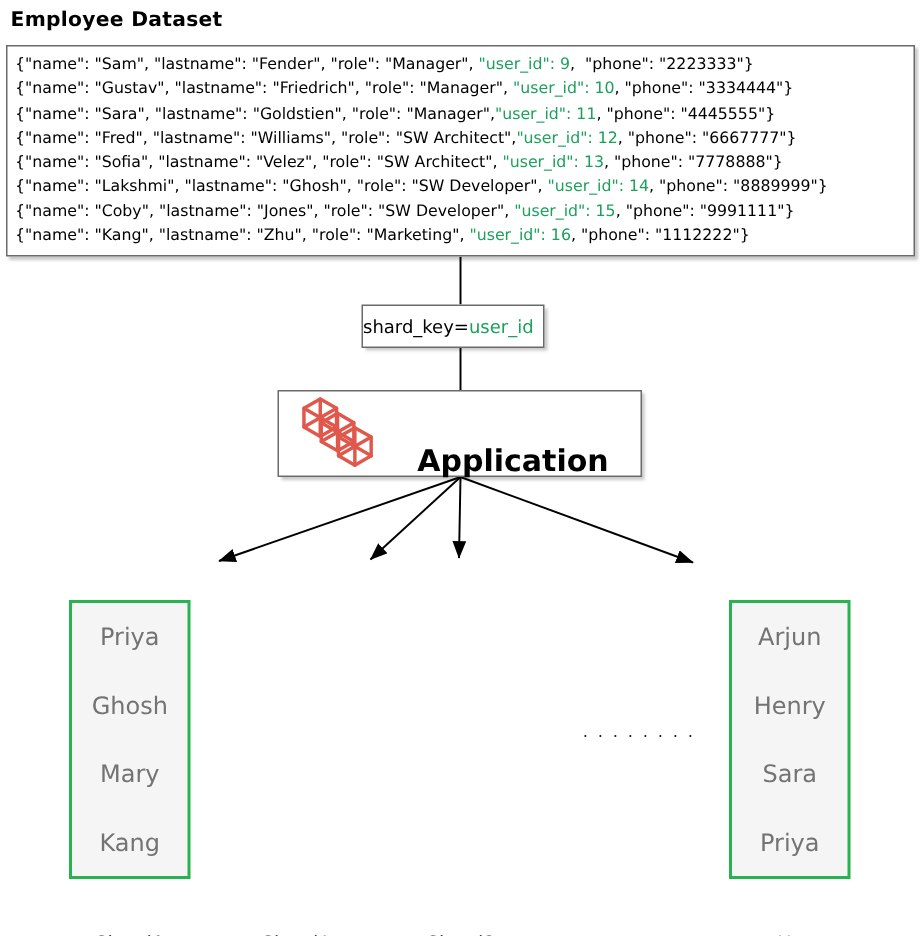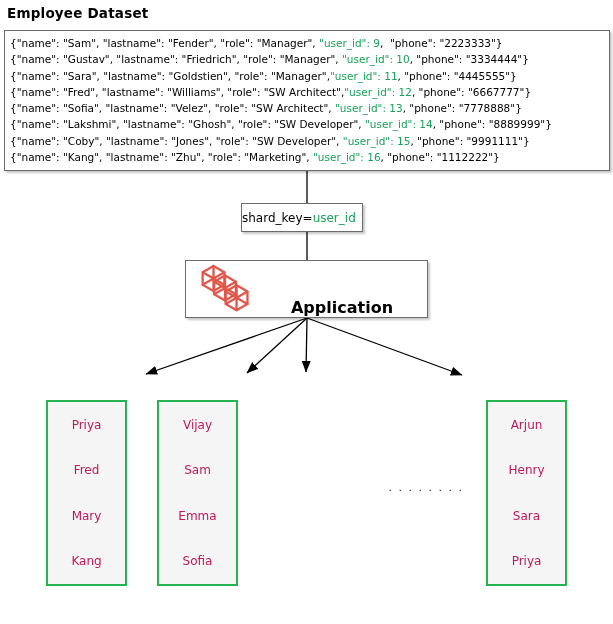--- a/index.html
+++ b/index.html
@@ -19,28 +19,28 @@
   .shardkey-box{
     position:absolute;left:241px;top:203px;width:122px;height:29px;box-sizing:border-box;
     border:1.5px solid #6b6b6b;background:#fff;box-shadow:2px 2px 2px rgba(0,0,0,0.22);
     display:flex;align-items:center;justify-content:flex-start;font-size:12px;white-space:pre;
   }
   .app-box{
     position:absolute;left:185px;top:260px;width:243px;height:58px;box-sizing:border-box;
     border:1.5px solid #6b6b6b;background:#fff;box-shadow:2px 2px 2px rgba(0,0,0,0.22);
     display:flex;align-items:center;padding-left:9px;
   }
-  .app-label{flex:1;text-align:center;font-weight:bold;font-size:16px;margin-top:36px;}
+  .app-label{flex:1;text-align:center;font-weight:bold;font-size:20px;margin-top:36px;}
   .cubes{stroke:var(--app_icon_red,#e0584b);fill:none;stroke-width:2.4;stroke-linejoin:round;stroke-linecap:round;}
   .shard-box{
     position:absolute;top:400px;width:81px;height:186px;box-sizing:border-box;
     border:2px solid var(--shard_border_green,#27b450);background:#f5f5f5;
     display:flex;flex-direction:column;justify-content:space-around;align-items:center;
   }
-  .shard-name{font-size:12px;color:#be185d;}
+  .shard-name{font-size:16px;color:#737373;}
   .shard-label{position:absolute;top:597px;width:81px;text-align:center;font-size:13px;margin-top:25px;}
   .dots{position:absolute;left:388px;top:481px;width:76px;text-align:center;font-size:11px;letter-spacing:1.5px;color:#222;}
 </style>
 </head>
 <body>
 
 <div class="canvas">
 
   <svg class="connectors" width="613" height="624" viewBox="0 0 613 624">
     <defs>
@@ -84,29 +84,23 @@
       <g>
         <path d="M43,22 L54.3,28.5 L54.3,41.5 L43,48 L31.7,41.5 L31.7,28.5 Z"></path>
         <path d="M43,22 L43,48 M31.7,28.5 L54.3,41.5 M54.3,28.5 L31.7,41.5"></path>
       </g>
     </svg>
     <div class="app-label">Application</div>
   </div>
 
   <div class="shard-box" style="left:46px">
     <div class="shard-name">Priya</div>
-    <div class="shard-name">Fred</div>
+    <div class="shard-name">Ghosh</div>
     <div class="shard-name">Mary</div>
     <div class="shard-name">Kang</div>
-  </div>
-  <div class="shard-box" style="left:157px">
-    <div class="shard-name">Vijay</div>
-    <div class="shard-name">Sam</div>
-    <div class="shard-name">Emma</div>
-    <div class="shard-name">Sofia</div>
   </div>
   <div class="dots">. . . . . . . .</div>
   <div class="shard-box" style="left:486px">
     <div class="shard-name">Arjun</div>
     <div class="shard-name">Henry</div>
     <div class="shard-name">Sara</div>
     <div class="shard-name">Priya</div>
   </div>
 
   <div class="shard-label" style="left:46px">Shard0</div>

